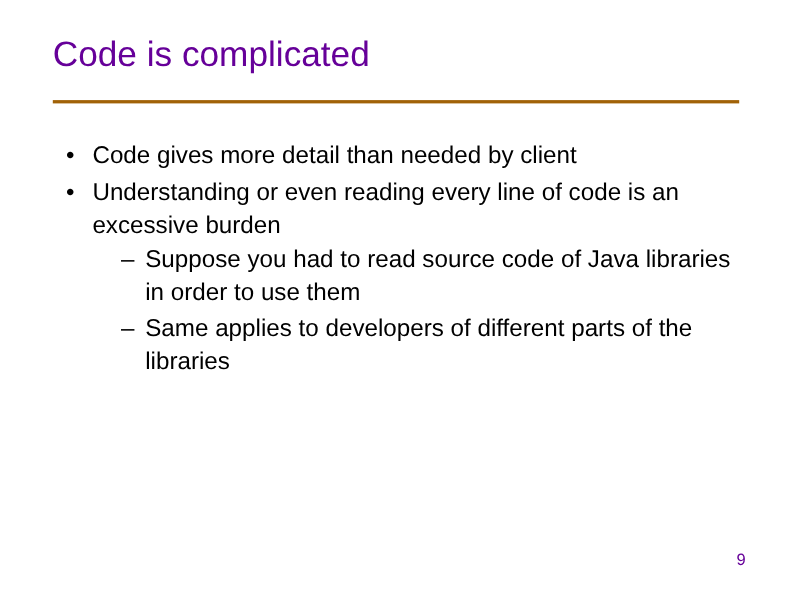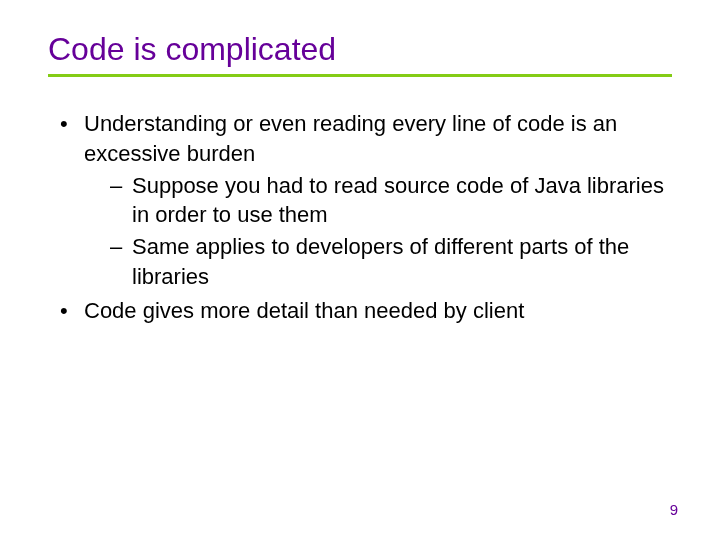--- a/index.html
+++ b/index.html
@@ -14,22 +14,22 @@
     overflow: hidden;
   }
   .slide {
     box-sizing: border-box;
     width: 720px;
     height: 540px;
     padding: 30px 48px 0 48px;
     position: relative;
   }
   .title-block {
-    border-bottom: 3px solid #84cc16;
-    padding-bottom: 6px;
+    border-bottom: 3px solid #a16207;
+    padding-bottom: 23px;
     margin-bottom: 32px;
   }
   .title {
     font-size: 32px;
     font-weight: 400;
     color: #660099;
     margin: 0;
     padding: 0;
     line-height: 1.2;
   }
@@ -81,29 +81,29 @@
 <body>
 
 <div class="slide">
 
   <div class="title-block">
     <h1 class="title">Code is complicated</h1>
   </div>
 
   <ul class="bullets">
     <li>
+      <span>Code gives more detail than needed by client</span>
+    </li>
+    <li>
       <span>Understanding or even reading every line of code is an excessive burden</span>
       <ul class="sub">
         <li>
           <span>Suppose you had to read source code of Java libraries in order to use them</span>
         </li>
         <li>
           <span>Same applies to developers of different parts of the libraries</span>
         </li>
       </ul>
     </li>
-    <li>
-      <span>Code gives more detail than needed by client</span>
-    </li>
   </ul>
 
   <div class="page-number">9</div>
 </div>
 
 </body></html>

